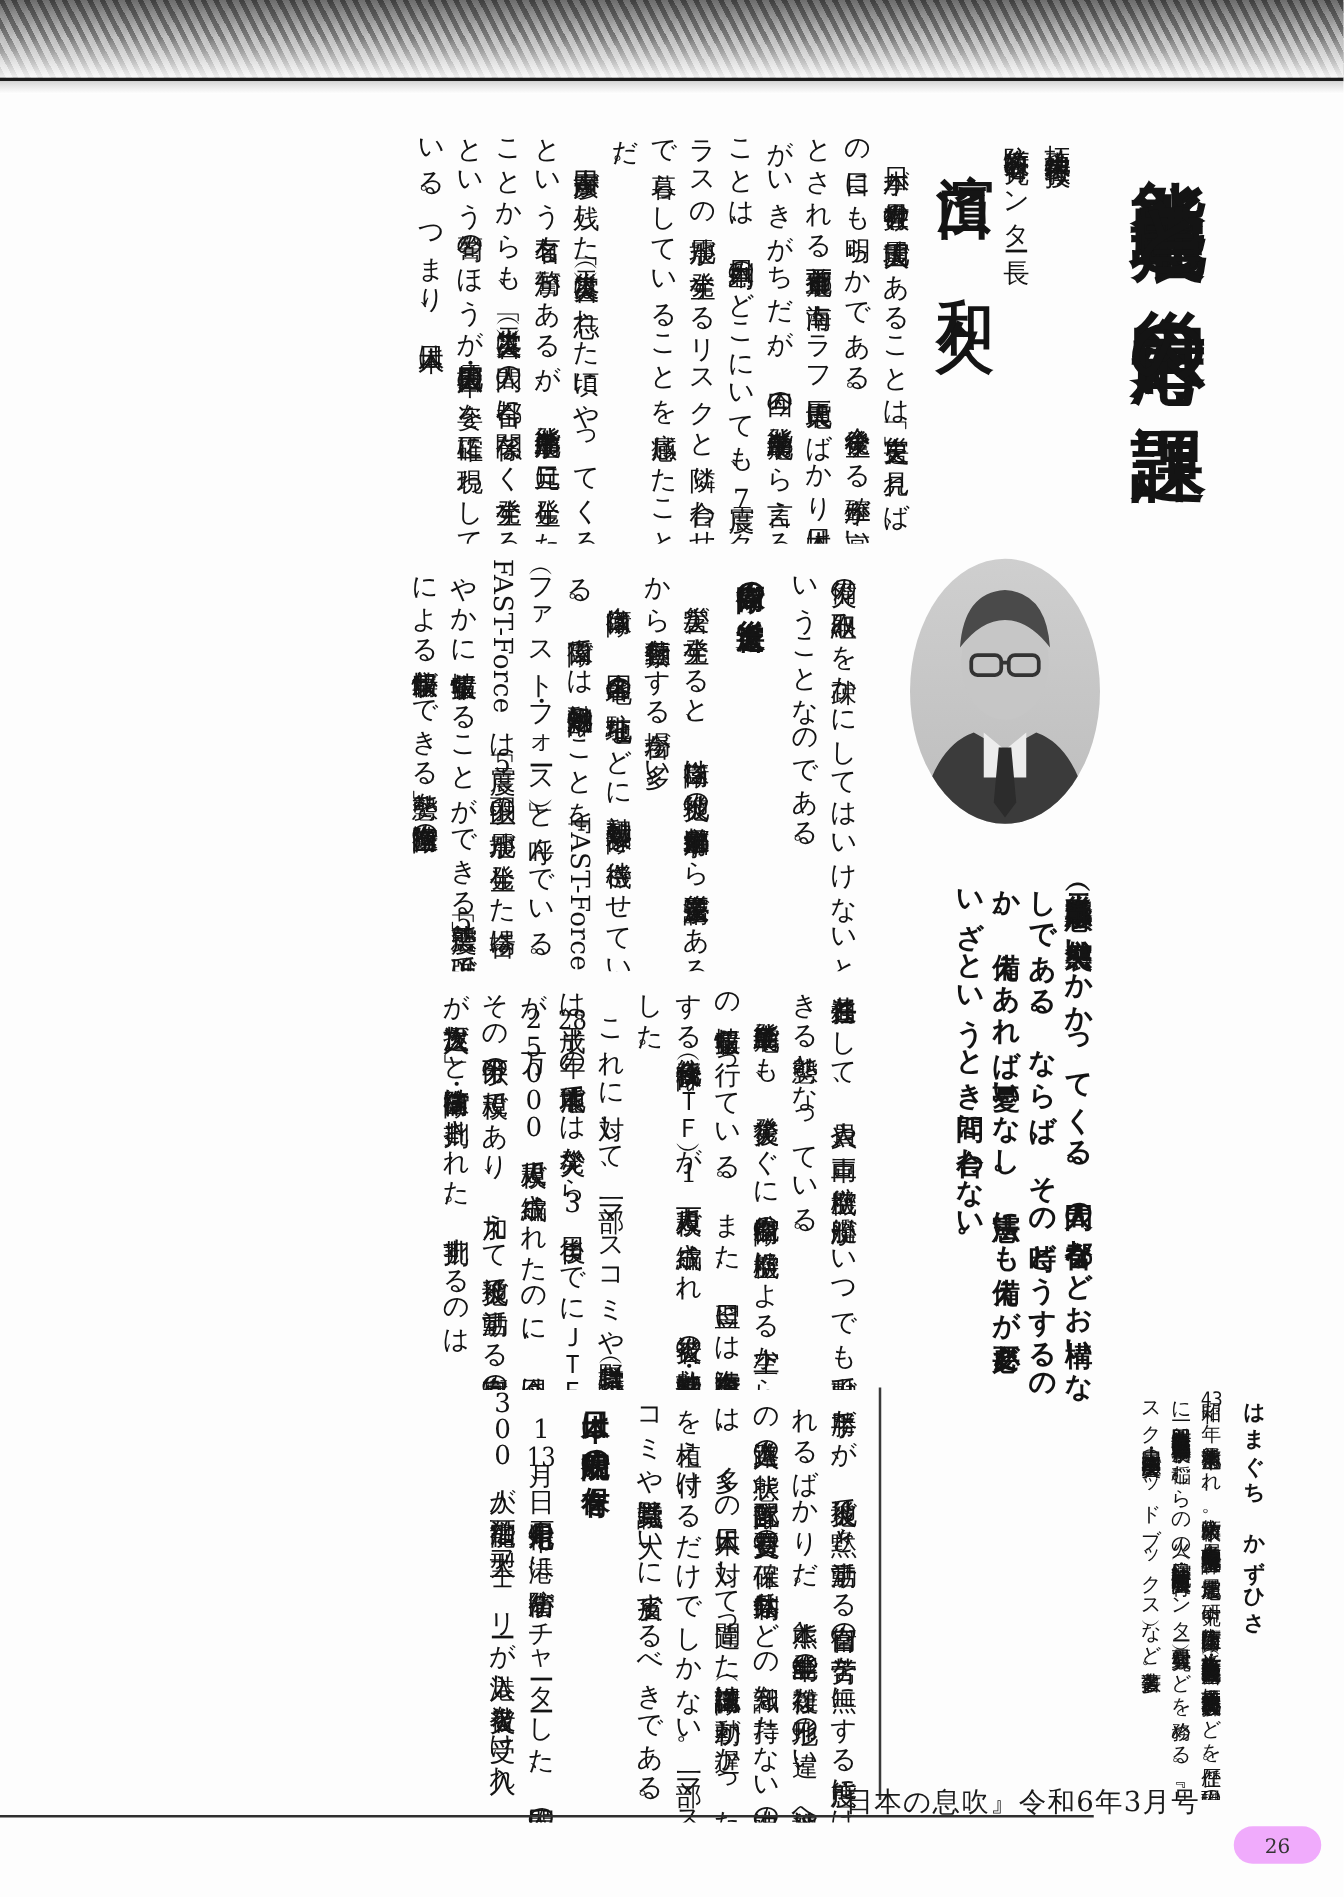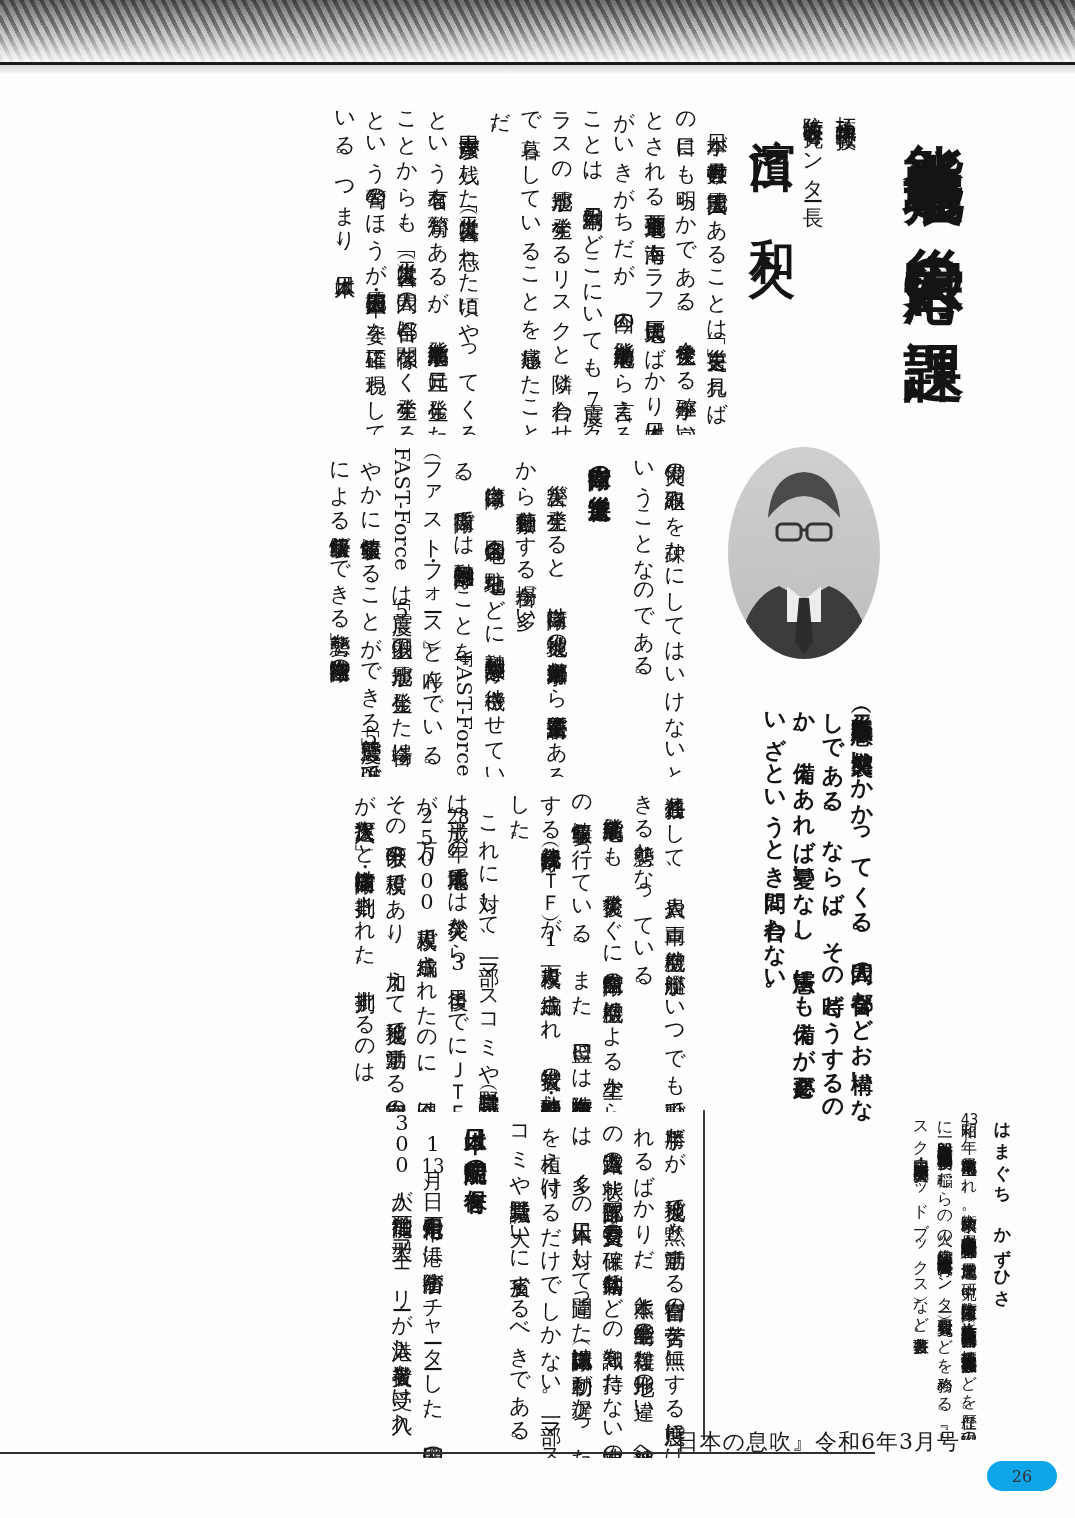--- a/index.html
+++ b/index.html
@@ -57,21 +57,21 @@
     border-left:2px solid #3a3a3a;padding-left:8px;
     font-family:"DejaVu Sans","Liberation Sans",sans-serif;overflow:hidden;}
   .bio-name{font-size:17px;font-weight:700;letter-spacing:2px;margin-left:10px;line-height:24px;}
   .bio-text{font-size:16px;line-height:24px;letter-spacing:0.5px;text-align:justify;}
 
   
   .footer-rule{position:absolute;left:0;top:1452px;width:875px;height:2px;background:#2f2f2f;}
   .footer-title{position:absolute;top:1427px;right:115px;
     font-size:22px;letter-spacing:1px;color:#1a1a1a;}
   .page-pill{position:absolute;top:1461px;right:18px;width:70px;height:30px;border-radius:15px;
-    background:#0ea5e9;display:flex;align-items:center;justify-content:center;
+    background:#f0abfc;display:flex;align-items:center;justify-content:center;
     font-size:16px;color:#333333;}
 </style>
 </head>
 <body>
 
 <div class="page">
 
   <div class="top-band"></div>
   <div class="top-shadow"></div>
 

